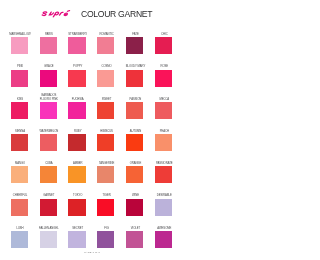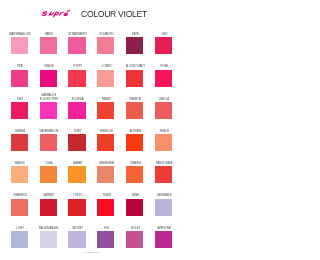--- a/index.html
+++ b/index.html
@@ -24,21 +24,21 @@
         <g fill="none" stroke="#e2097c" stroke-width="19" stroke-linecap="round" stroke-linejoin="round" transform="skewX(-12) translate(16,0)">
           <path d="M64 36c-4-12-36-14-42-2c-5 11 11 16 24 21c13 5 19 12 11 22c-9 11-31 8-41-3"></path>
           <path d="M120 30l-14 48M120 30c-6 18-7 34 2 40c11 7 23-10 30-29"></path>
           <path d="M182 36L164 104M182 36c8-9 23-10 30-1c9 10 3 31-9 36c-9 4-19 0-21-8"></path>
           <path d="M248 44l-10 34M248 44c5-9 14-12 23-10"></path>
           <path d="M330 50c-13-9-31 0-33 15c-3 14 9 23 22 19c8-3 13-9 14-16l-36 5"></path>
           <path d="M326 16l22-11"></path>
         </g>
       </svg>
     </div>
-    <div class="chart-title">COLOUR VIOLET</div>
+    <div class="chart-title">COLOUR GARNET</div>
   </div>
   <div class="grid">
       <div class="cell" style="left: 10.7px; top: 31.4px;">
         <div class="lbl">MARSHMALLOW</div>
         <div class="sw" style="background: rgb(247, 156, 192);"></div>
       </div>
       <div class="cell" style="left: 39.56px; top: 31.4px;">
         <div class="lbl">PARIS</div>
         <div class="sw" style="background: rgb(238, 111, 160);"></div>
       </div>

